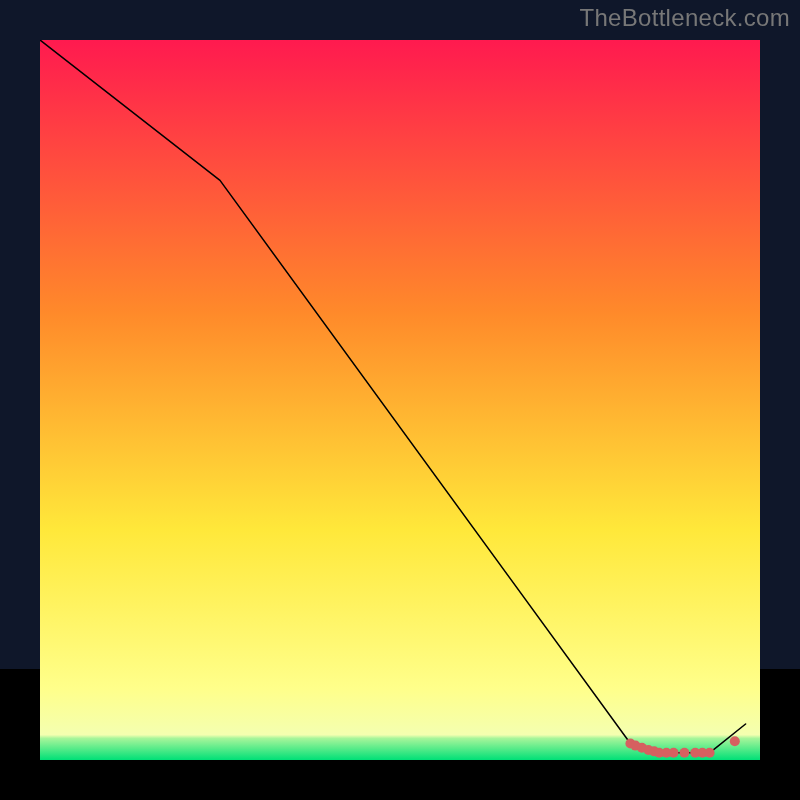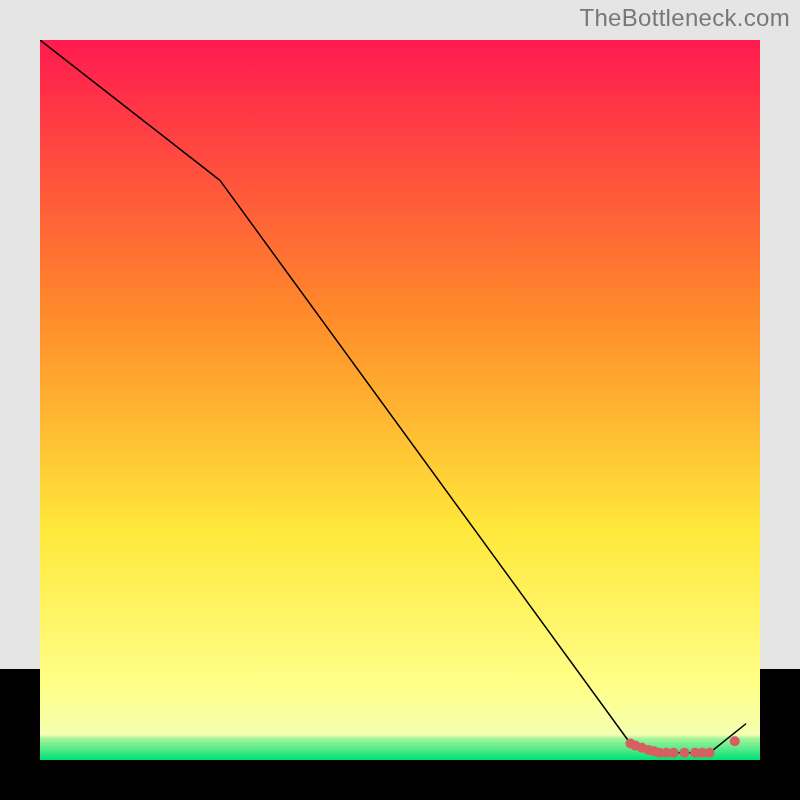--- a/index.html
+++ b/index.html
@@ -8,21 +8,21 @@
     width: 800px;
     height: 800px;
     background: #000;
     overflow: hidden;
     font-family: Arial, Helvetica, sans-serif;
   }
   .stage {
     position: relative;
     width: 800px;
     height: 669px;
-    background: #e5e5e5;
+    background: #0f172a;
   }
   .watermark {
     position: absolute;
     top: 4px;
     right: 10px;
     font-size: 24px;
     font-weight: 500;
     color: #777;
     letter-spacing: 0.3px;
     z-index: 5;

